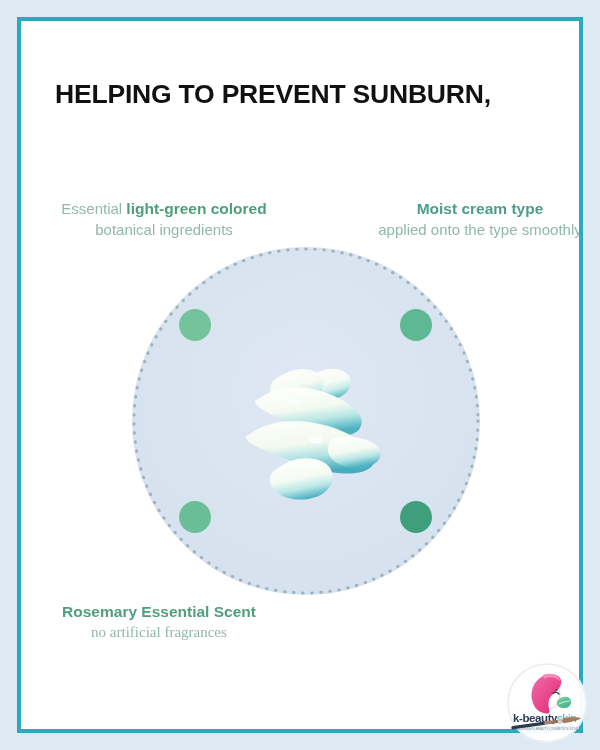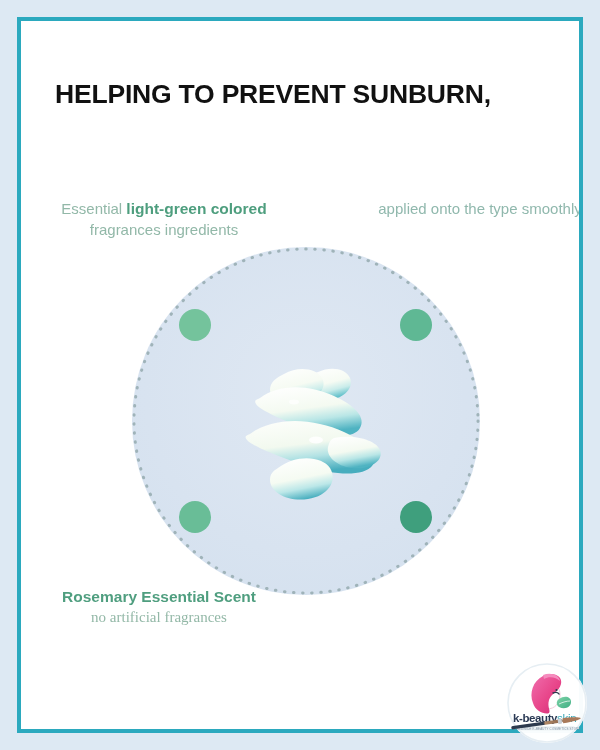--- a/index.html
+++ b/index.html
@@ -122,21 +122,21 @@
 
   #feature-top-left  { left: 28px;  top: 177px; text-align: center; width: 230px; }
   #feature-top-right { left: 345px; top: 177px; text-align: center; width: 228px; }
   #feature-bottom-left  { left: 18px;  top: 565px; text-align: center; width: 240px; }
   #feature-bottom-right { left: 355px; top: 565px; text-align: center; width: 210px; }
 
   #feature-top-right .f-strong, 
   #feature-bottom-right .f-strong { color: #4c9d8a; }
   #feature-top-right .f-soft,
   #feature-bottom-right .f-soft { color: #90b8ad; }
-  #feature-bottom-left .f-strong { color: #4f9e7f; }
+  #feature-bottom-left .f-strong { color: #4f9e7f; margin-top: 15px; }
   #feature-bottom-left .f-soft { color: #93b8a7; font-family: Liberation Serif, serif; }
 
   
   #brand-logo {
     position: absolute;
     left: 503px;
     top: 659px;
     width: 88px;
     height: 88px;
   }
@@ -222,24 +222,25 @@
       </div>
 
       <div class="node-dot" id="node-dot-tl"></div>
       <div class="node-dot" id="node-dot-tr"></div>
       <div class="node-dot" id="node-dot-bl"></div>
       <div class="node-dot" id="node-dot-br"></div>
     </div>
 
     <div class="feature" id="feature-top-left">
       <span class="f-row"><span class="f-soft">Essential </span><span class="f-strong">light-green colored</span></span>
-      <span class="f-row f-soft">fragrances ingredients</span>
+      <span class="f-row f-soft">botanical ingredients</span>
     </div>
 
     <div class="feature" id="feature-top-right">
+      <span class="f-row f-strong">Moist cream type</span>
       <span class="f-row f-soft">applied onto the type smoothly</span>
     </div>
 
     <div class="feature" id="feature-bottom-left">
       <span class="f-row f-strong">Rosemary Essential Scent</span>
       <span class="f-row f-soft">no artificial fragrances</span>
     </div>
 
 
   </div>

